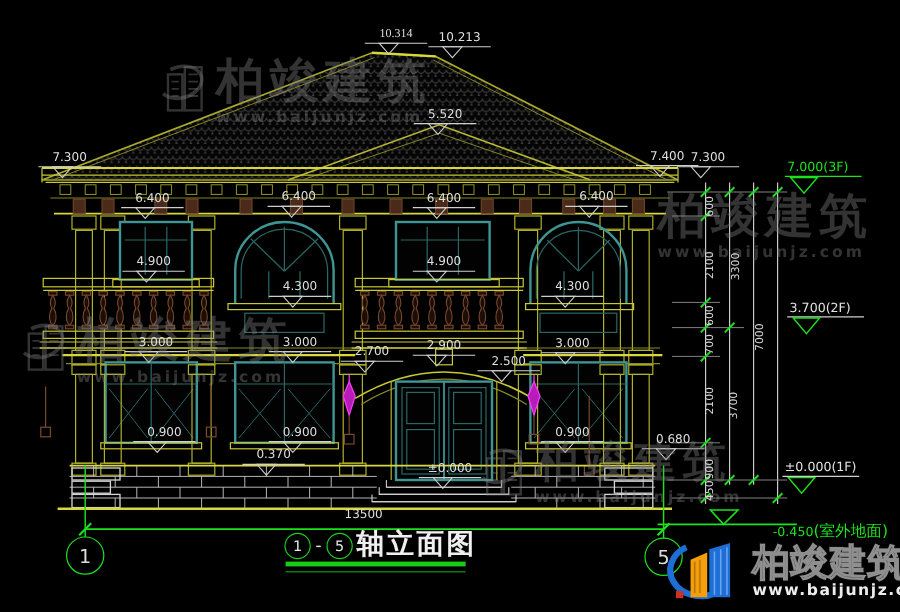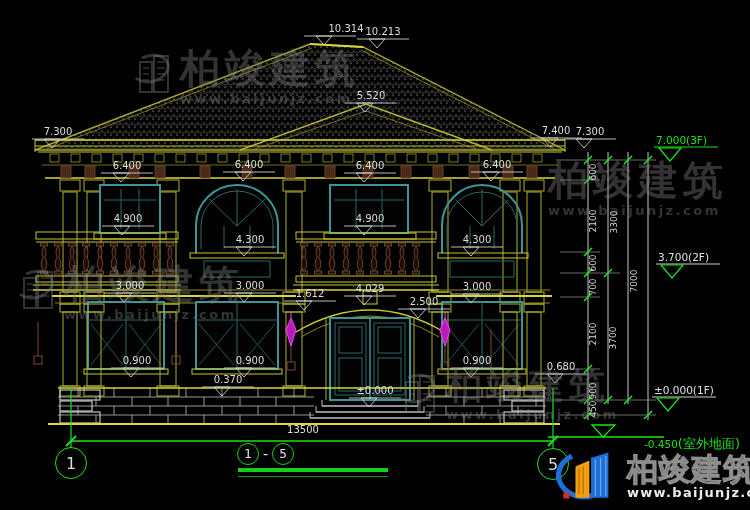--- a/index.html
+++ b/index.html
@@ -500,39 +500,39 @@
           <rect x="26" y="8" width="14" height="36" stroke-width="2"></rect>
           <path d="M15,20 h6 M15,26 h6 M15,32 h6 M29,14 h8 M29,20 h8 M29,26 h8 M29,32 h8" stroke-width="1.5"></path>
         </svg>
         <div>
           <div class="wm-chars" style="font-size:36px">柏竣建筑</div>
           <div class="wm-url">www.baijunjz.com</div>
         </div>
       </div>
     </div>
 <div id="annot-layer">
-      <div class="dim" style="left: 346px; top: 29px;">10.314</div>
+      <div class="dim" style="left: 330px; top: 29px; font-family: Liberation Serif, serif;">10.314</div>
       <div class="dim" style="left: 383px; top: 32px;">10.213</div>
       <div class="dim" style="left: 371px; top: 96px;">5.520</div>
       <div class="dim" style="left: 58px; top: 132px;">7.300</div>
       <div class="dim" style="left: 556px; top: 131px; text-align: center;">7.400</div>
       <div class="dim" style="left: 590px; top: 132px;">7.300</div>
       <div class="dim" style="left: 127px; top: 166px;">6.400</div>
       <div class="dim" style="left: 249px; top: 165px;">6.400</div>
       <div class="dim" style="left: 370px; top: 166px;">6.400</div>
       <div class="dim" style="left: 497px; top: 165px;">6.400</div>
       <div class="dim" style="left: 128px; top: 219px;">4.900</div>
       <div class="dim" style="left: 370px; top: 219px;">4.900</div>
       <div class="dim" style="left: 250px; top: 240px;">4.300</div>
       <div class="dim" style="left: 477px; top: 240px;">4.300</div>
       <div class="dim" style="left: 130px; top: 286px;">3.000</div>
       <div class="dim" style="left: 250px; top: 286px;">3.000</div>
       <div class="dim" style="left: 477px; top: 287px;">3.000</div>
-      <div class="dim" style="left: 310px; top: 294px;">1.612</div>
-      <div class="dim" style="left: 370px; top: 289px;">4.029</div>
+      <div class="dim" style="left: 310px; top: 294px;">2.700</div>
+      <div class="dim" style="left: 370px; top: 289px;">2.900</div>
       <div class="dim" style="left: 424px; top: 302px;">2.500</div>
       <div class="dim" style="left: 137px; top: 361px;">0.900</div>
       <div class="dim" style="left: 250px; top: 361px;">0.900</div>
       <div class="dim" style="left: 477px; top: 361px;">0.900</div>
       <div class="dim" style="left: 228px; top: 380px;">0.370</div>
       <div class="dim" style="left: 561px; top: 367px;">0.680</div>
       <div class="dim" style="left: 375px; top: 391px;">±0.000</div>
       <div class="chain" style="left: 593px; top: 172px;">600</div>
       <div class="chain" style="left: 593px; top: 221px;">2100</div>
       <div class="chain" style="left: 614px; top: 222px;">3300</div>
@@ -549,20 +549,21 @@
       <div class="lvl c-white" style="left: 654px; top: 390px;">±0.000(1F)</div>
       <div class="lvl c-green" style="left: 644px; top: 443px;">-0.450<span class="sfx">(室外地面)</span></div>
       <div class="bubble" style="left: 71px; top: 463px;">1</div>
       <div class="bubble" style="left: 553px; top: 464px;">5</div>
     </div>
 
 <div class="title">
   <span class="tb">1</span>
   <span class="tdash">-</span>
   <span class="tb">5</span>
+  <span class="ttext">轴立面图</span>
 </div>
 <div class="tline1"></div>
 <div class="tline2"></div>
 
 <div class="logo">
   <svg width="78" height="60" viewBox="0 0 90 62">
     <path d="M30,8 A26,22 0 1 0 58,52" stroke="#1d6ed6" stroke-width="6" fill="none"></path>
     <rect x="20" y="50" width="7" height="7" fill="#d03022"></rect>
     <path d="M34,20 L50,13 L50,56 L34,56 Z" fill="#f59e0b"></path>
     <path d="M38,22 V52 M43,20 V52" stroke="#b5750a" stroke-width="1.5"></path>

